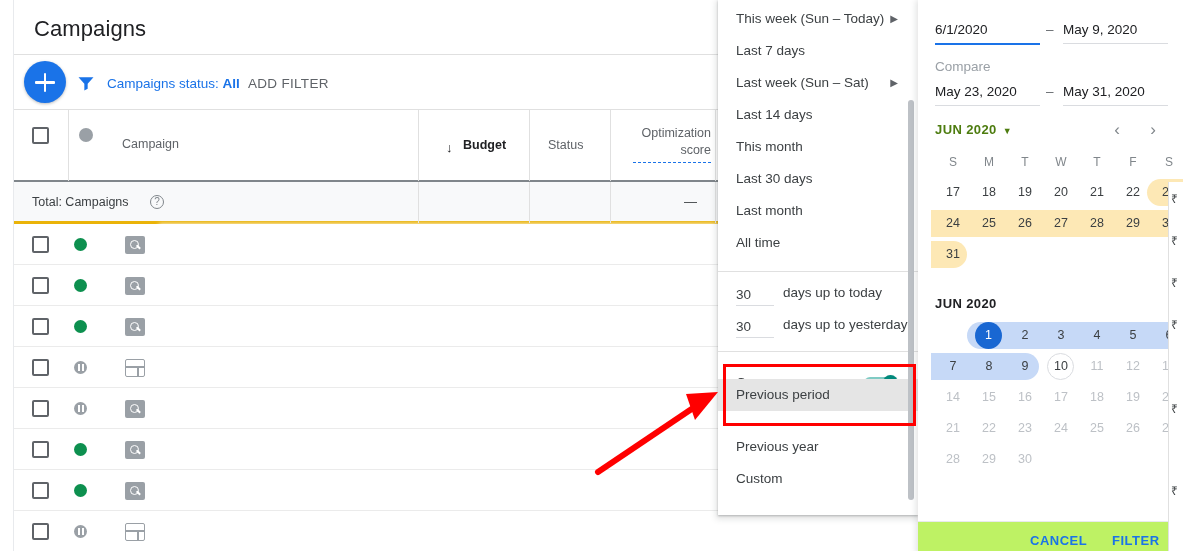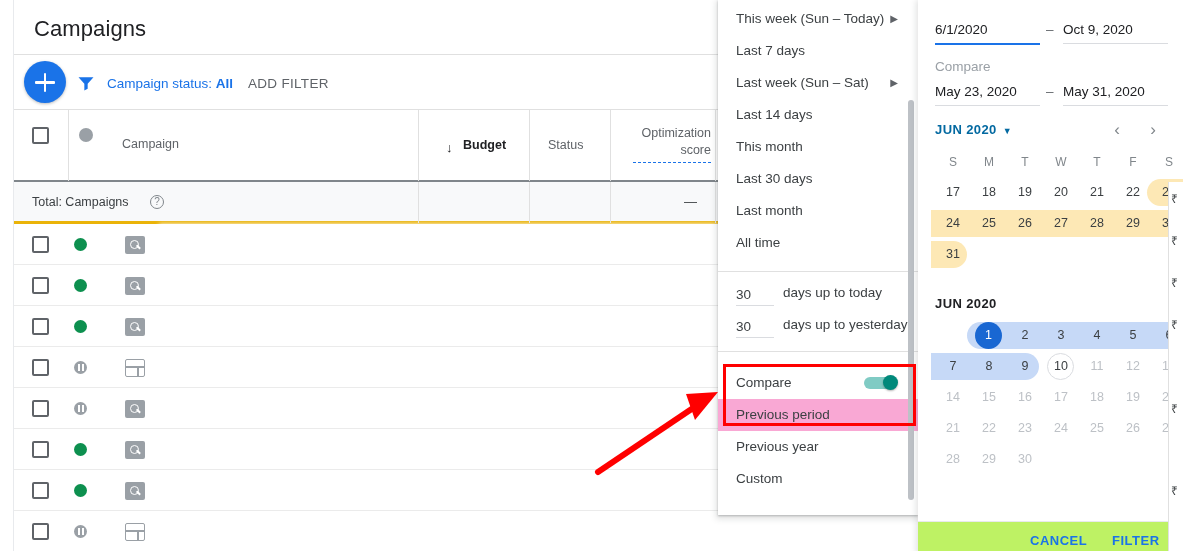--- a/index.html
+++ b/index.html
@@ -144,21 +144,21 @@
 
   .cmp-label{ position:absolute; left:17px; top:59px; font-size:13.5px; color:#9aa0a6; }
   .f-cstart{ left:17px; top:84px; width:105px; }
   .f-cstart .val{ color:#202124; }
   .f-cstart .ul{ width:105px; height:1px; background:#dadce0; }
   .f-cend{ left:145px; top:84px; width:105px; }
   .f-cend .val{ color:#202124; }
   .f-cend .ul{ width:105px; height:1px; background:#dadce0; }
   .dash2{ position:absolute; left:128px; top:84px; font-size:13.5px; color:#5f6368; }
 
-  .monthsel{ position:absolute; left:17px; top:122px; font-size:13px; font-weight:700; color:#0369a1; cursor:pointer; letter-spacing:.4px; }
+  .monthsel{ position:absolute; left:17px; top:122px; font-size:13px; font-weight:700; color:#4d7c0f; cursor:pointer; letter-spacing:.4px; }
   .monthsel .dd{ margin-left:6px; font-size:9px; }
   .navprev,.navnext{ position:absolute; top:118px; width:26px; height:26px; font-size:17px; color:#80868b; text-align:center; line-height:24px; cursor:pointer; }
   .navprev{ left:186px; }
   .navnext{ left:222px; }
 
   .dow{ position:absolute; left:0; top:155px; width:269px; height:22px; }
   .dow span{ position:absolute; width:36px; text-align:center; font-size:12px; color:#80868b; }
 
   .cal{ position:absolute; left:0; width:269px; }
   .cal .wk{ position:absolute; left:0; width:269px; height:31px; }
@@ -206,21 +206,21 @@
       <div class="title">Campaigns</div>
     </div>
 
     <div class="toolbar">
       <button class="fab"></button>
       <span class="funnel">
         <svg width="20" height="20" viewBox="0 0 24 24">
             <path d="M3 5h18l-7 8v6l-4 2v-8z" fill="#1a73e8"></path>
           </svg>
       </span>
-      <span class="filter-status"><span>Campaign status:</span> <b>All</b></span>
+      <span class="filter-status"><span>Campaigns status:</span> <b>All</b></span>
       <span class="add-filter">ADD FILTER</span>
     </div>
 
     <div class="thead">
       <div class="th th-check">
         <div class="hdr-check"></div>
       </div>
       <div class="th th-dot">
         <div class="hdr-dot"></div>
       </div>
@@ -329,35 +329,35 @@
     <div class="menu-sep" style="top:351px"></div>
 
     <div class="compare-row" style="top:367px">
       <span>Compare</span>
       <span class="toggle">
         <span class="track"></span>
         <span class="knob"></span>
       </span>
     </div>
 
-    <div class="mi" style="top:399px;background:#f9a8d4">Previous period</div>
+    <div class="mi" style="top:379px;background:#e5e5e5">Previous period</div>
     <div class="mi" style="top:431px">Previous year</div>
     <div class="mi" style="top:463px">Custom</div>
 
     <div class="menu-scrollbar"></div>
   </div>
 
   <div class="datepanel">
     <div class="dfield f-start">
       <span class="val">6/1/2020</span>
       <span class="ul"></span>
     </div>
     <span class="dash1">–</span>
     <div class="dfield f-end">
-      <span class="val">Oct 9, 2020</span>
+      <span class="val">May 9, 2020</span>
       <span class="ul"></span>
     </div>
 
     <span class="cmp-label">Compare</span>
     <div class="dfield f-cstart">
       <span class="val">May 23, 2020</span>
       <span class="ul"></span>
     </div>
     <span class="dash2">–</span>
     <div class="dfield f-cend">

